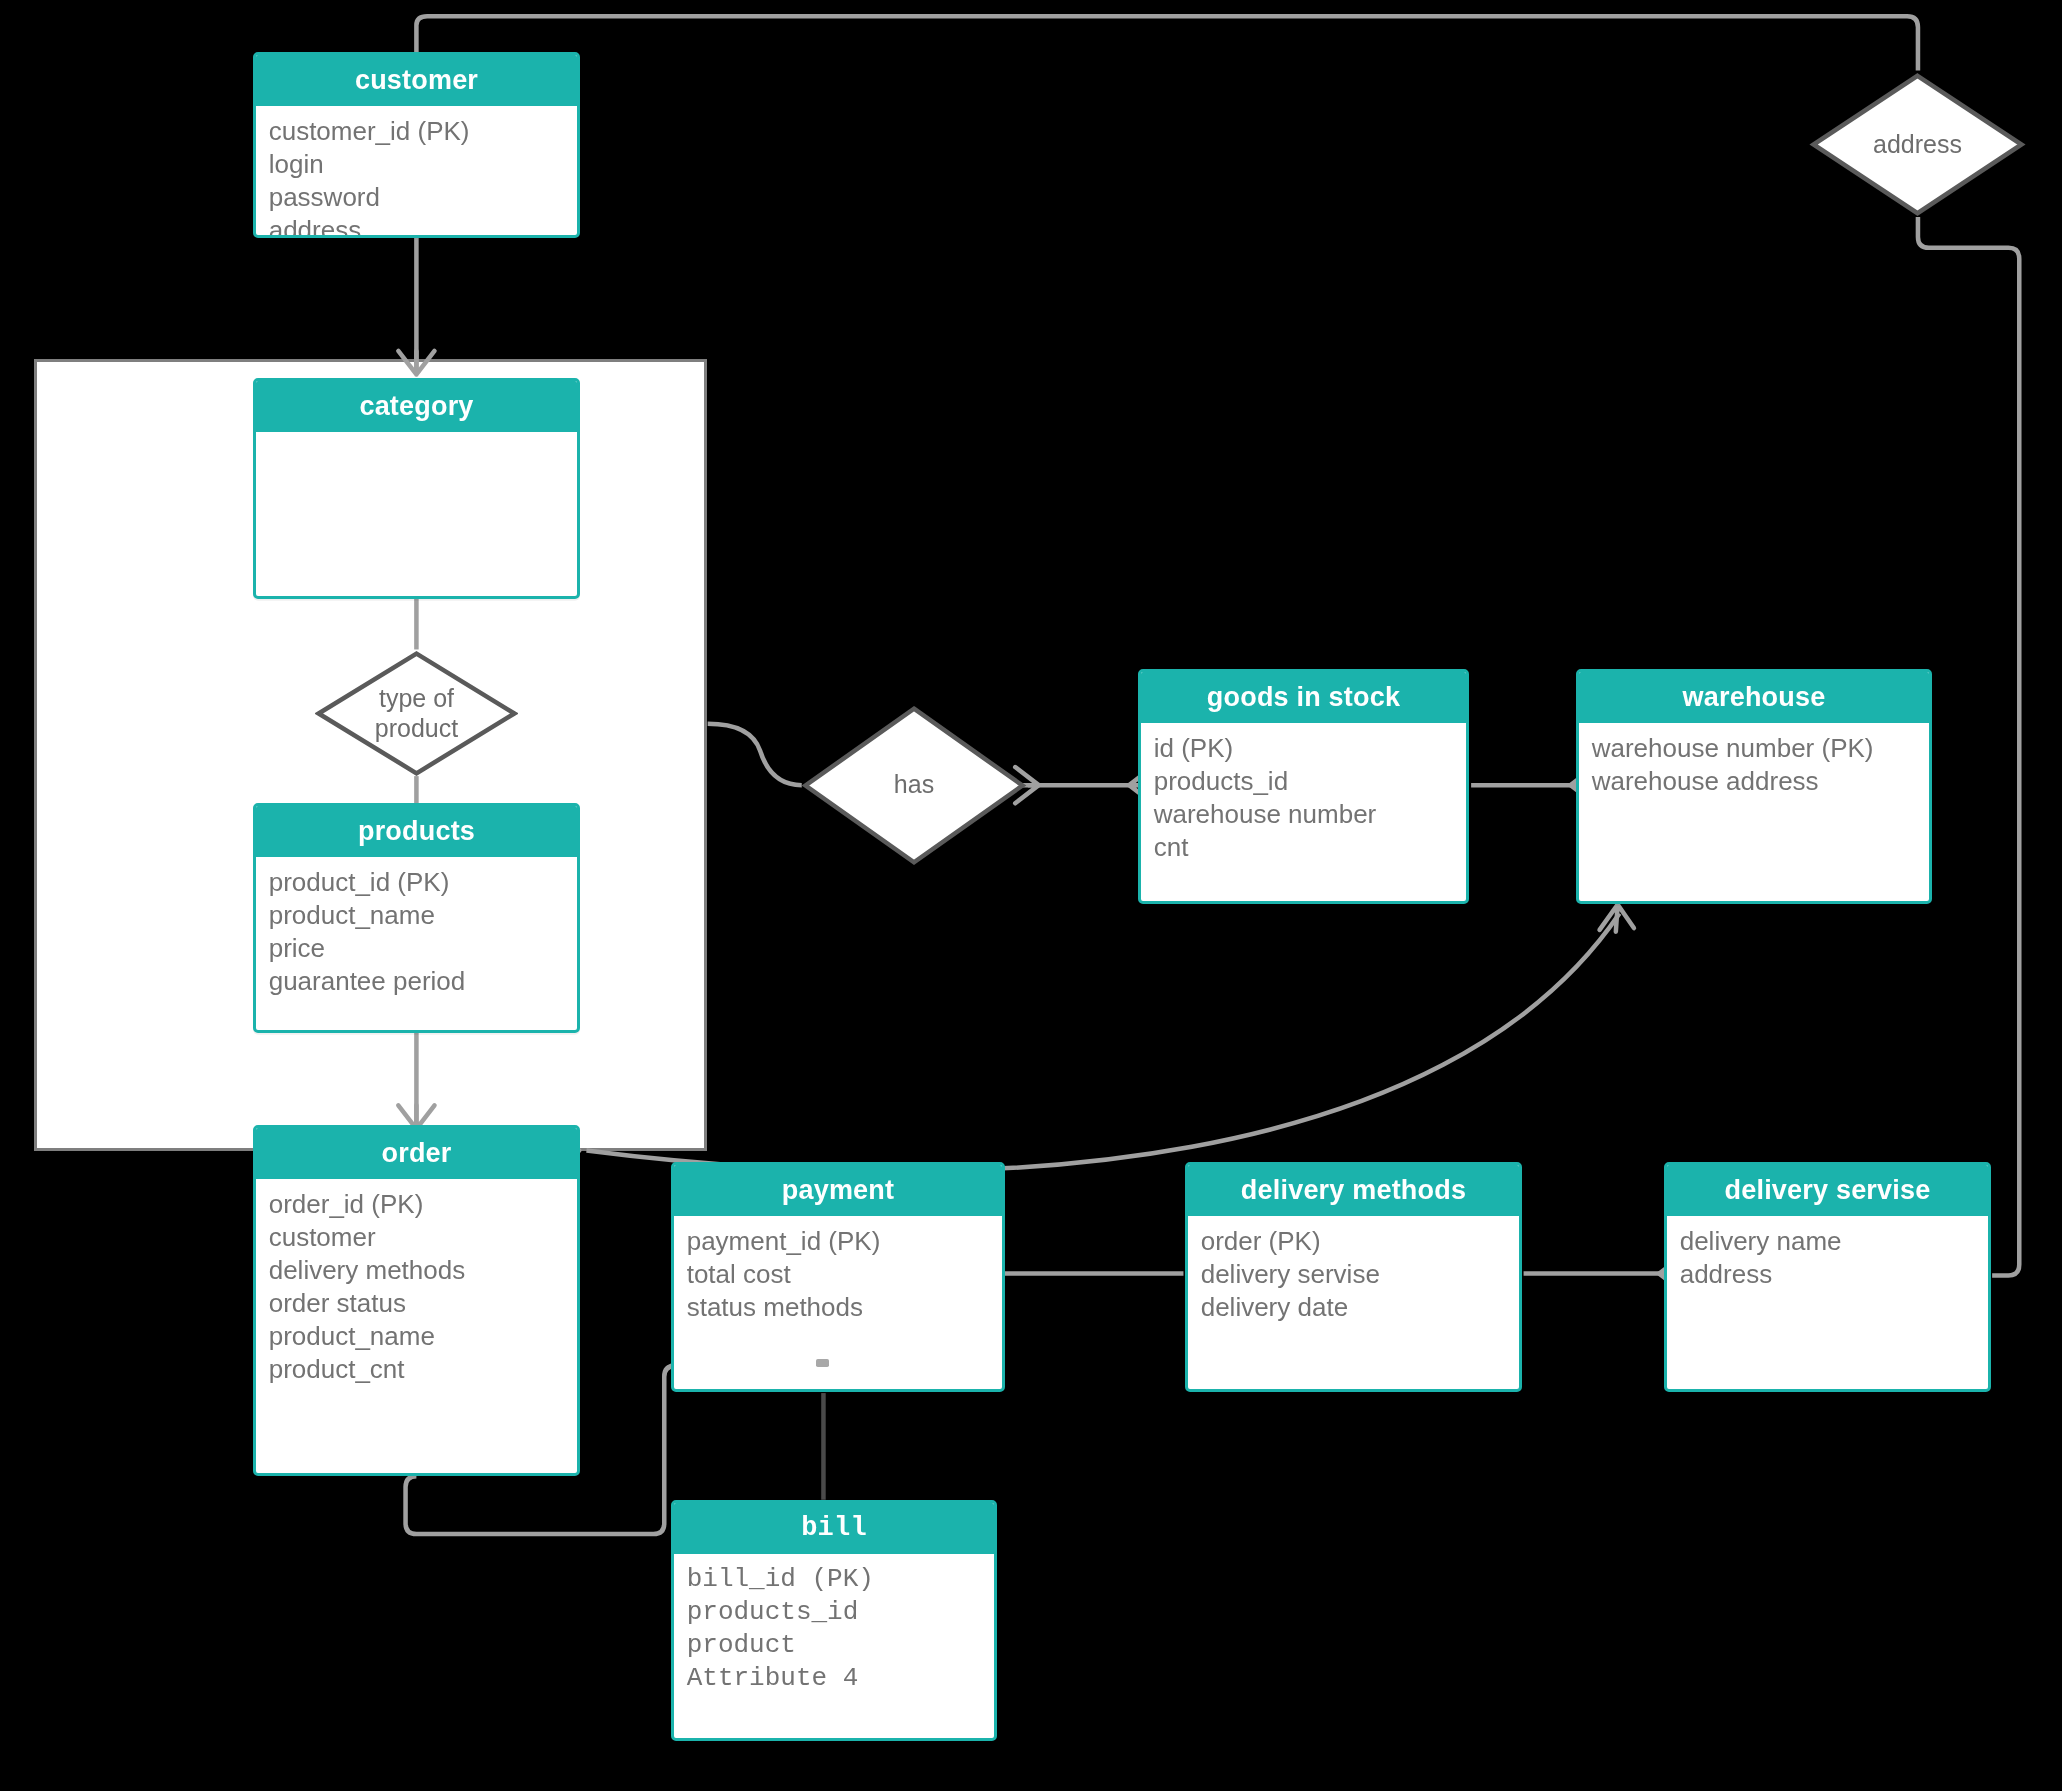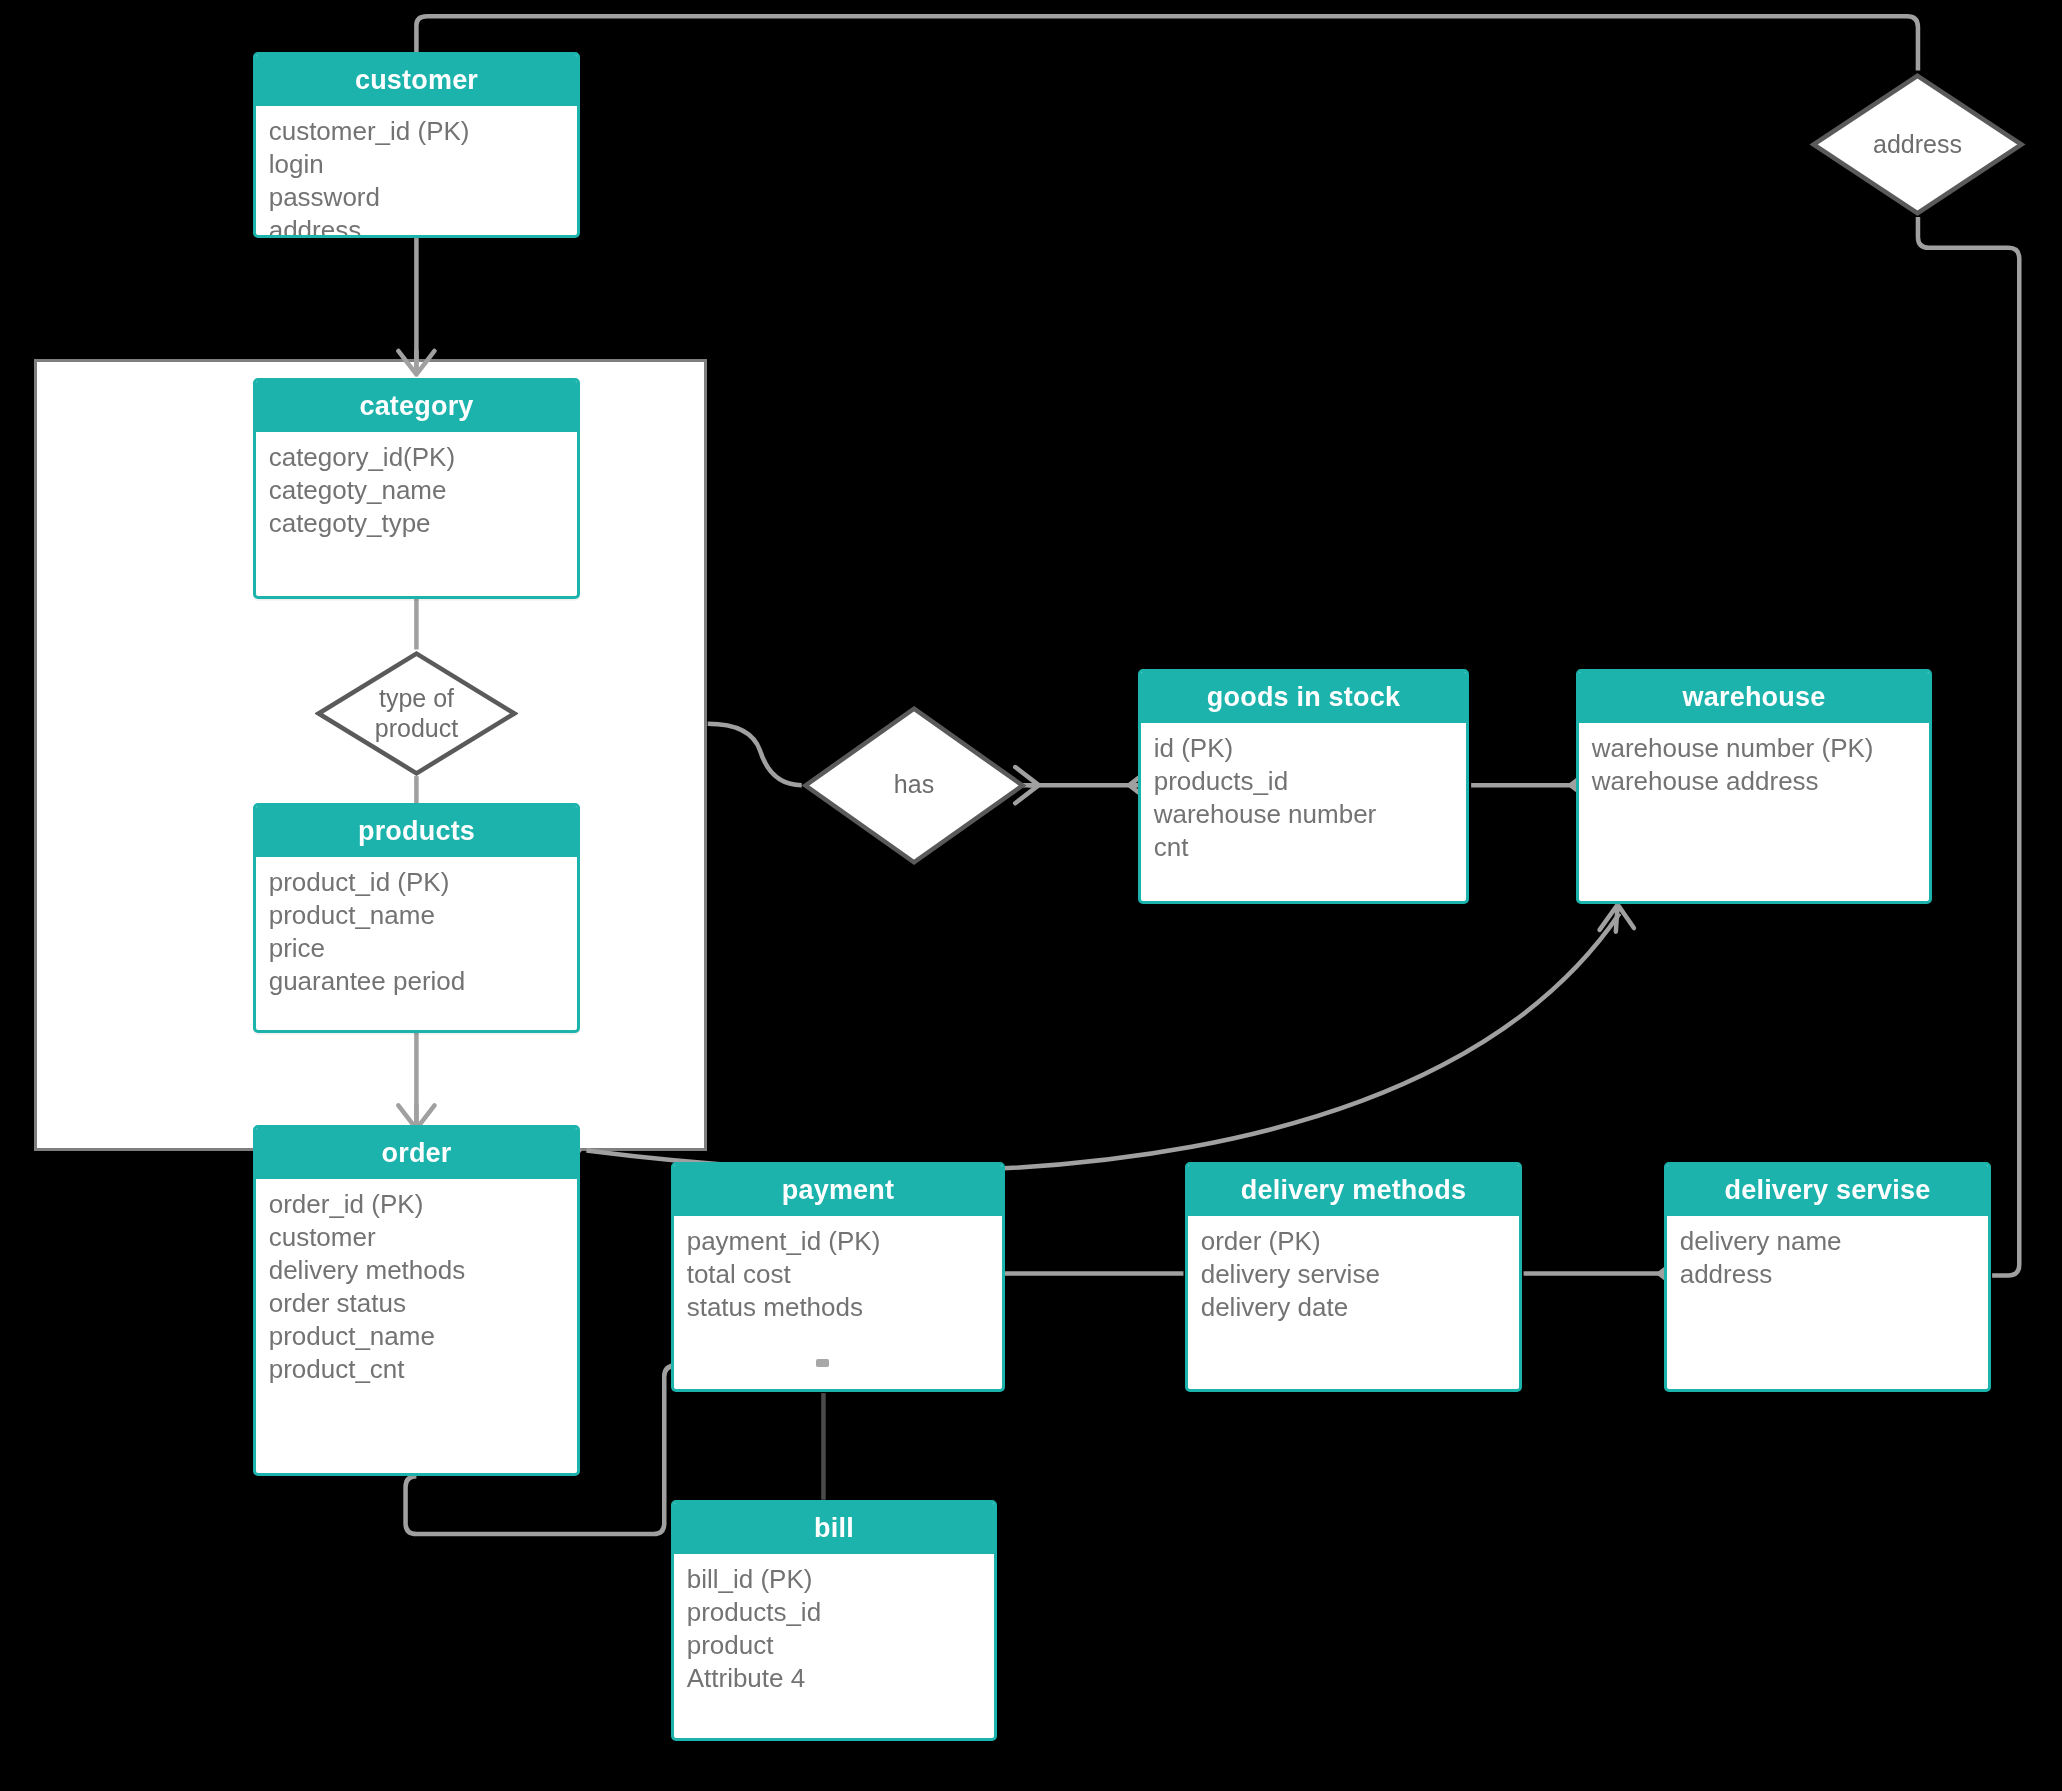--- a/index.html
+++ b/index.html
@@ -135,25 +135,20 @@
       <div class="attr">customer_id (PK)</div>
       <div class="attr">login</div>
       <div class="attr">password</div>
       <div class="attr">address</div>
 
     </div>
   </div>
 
   <div class="entity" style="left:253px; top:378px; width:327px; height:221px;">
     <div class="entity-title">category</div>
-    <div class="entity-body">
-      <div class="attr">category_id(PK)</div>
-      <div class="attr">categoty_name</div>
-      <div class="attr">categoty_type</div>
-    </div>
   </div>
 
   <div class="diamond" style="left:315px; top:650px; width:203px; height:127px;">
     <svg width="203" height="127" viewBox="0 0 224 140">
       <polygon points="112,4 220,70 112,136 4,70" fill="#ffffff" stroke="#5a5a5a" stroke-width="5"></polygon>
     </svg>
     <div class="diamond-label" style="top:33px;">type of</div>
     <div class="diamond-label" style="top:63px;">product</div>
   </div>
 
@@ -231,21 +226,21 @@
   </div>
 
   <div class="entity" style="left:1664px; top:1162px; width:327px; height:230px;">
     <div class="entity-title">delivery servise</div>
     <div class="entity-body">
       <div class="attr">delivery name</div>
       <div class="attr">address</div>
     </div>
   </div>
 
-  <div class="entity" style="left:671px; top:1500px; width:326px; height:241px;">
+  <div class="entity" style="left:671px; top:1500px; width:326px; height:241px;font-family:Liberation Mono, monospace;">
     <div class="entity-title">bill</div>
     <div class="entity-body">
       <div class="attr">bill_id (PK)</div>
       <div class="attr">products_id</div>
       <div class="attr">product</div>
       <div class="attr">Attribute 4</div>
     </div>
   </div>
 
 </div>

